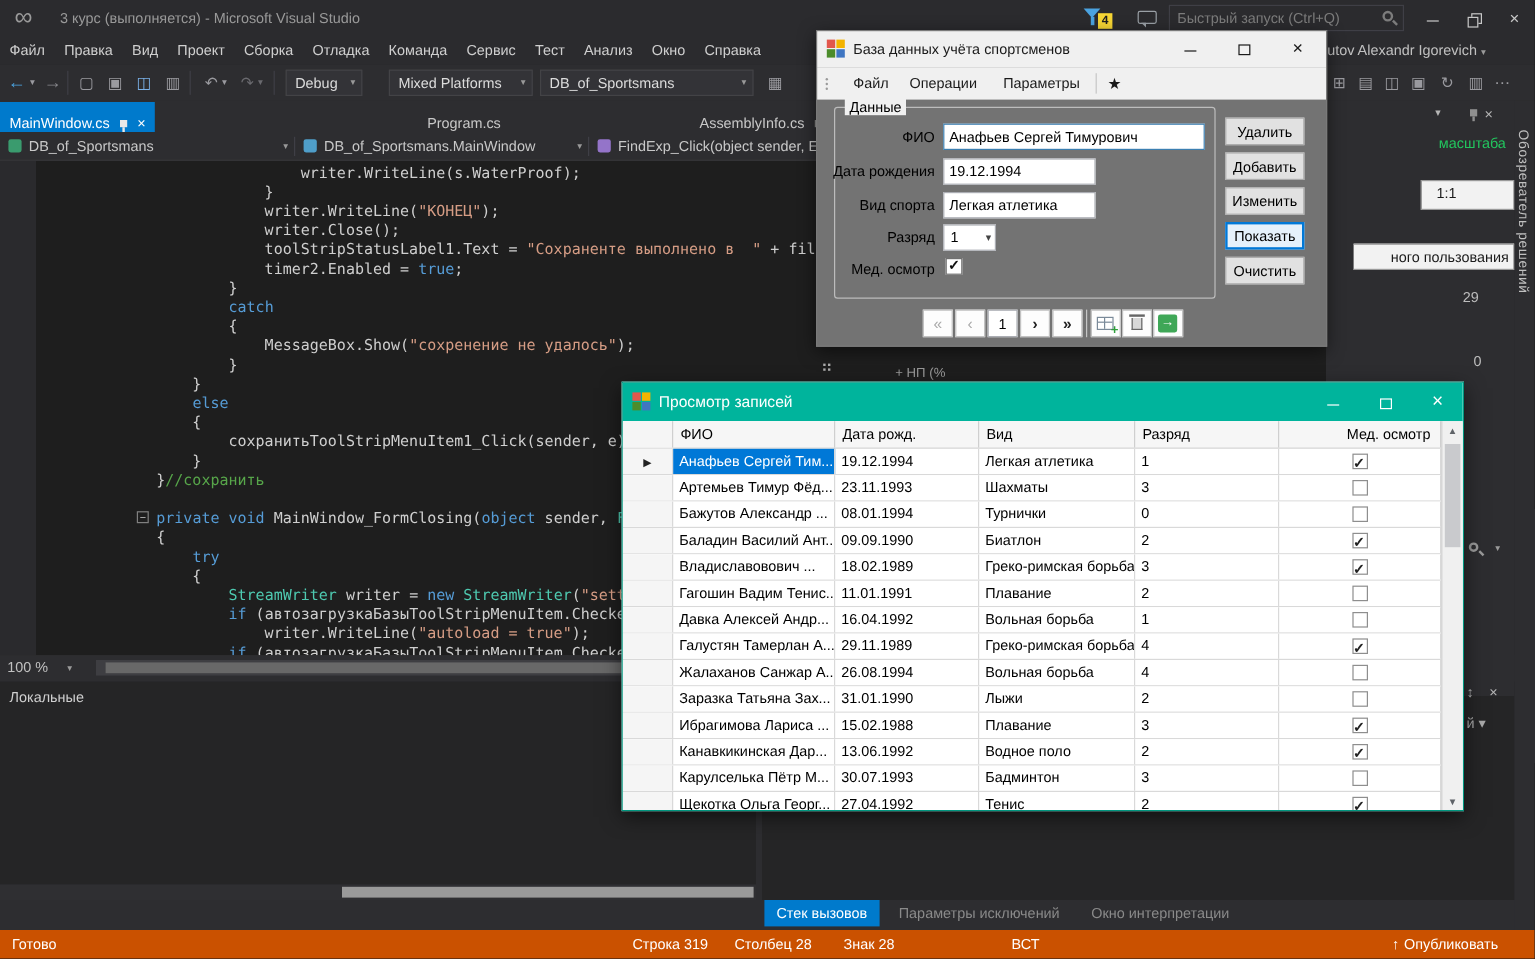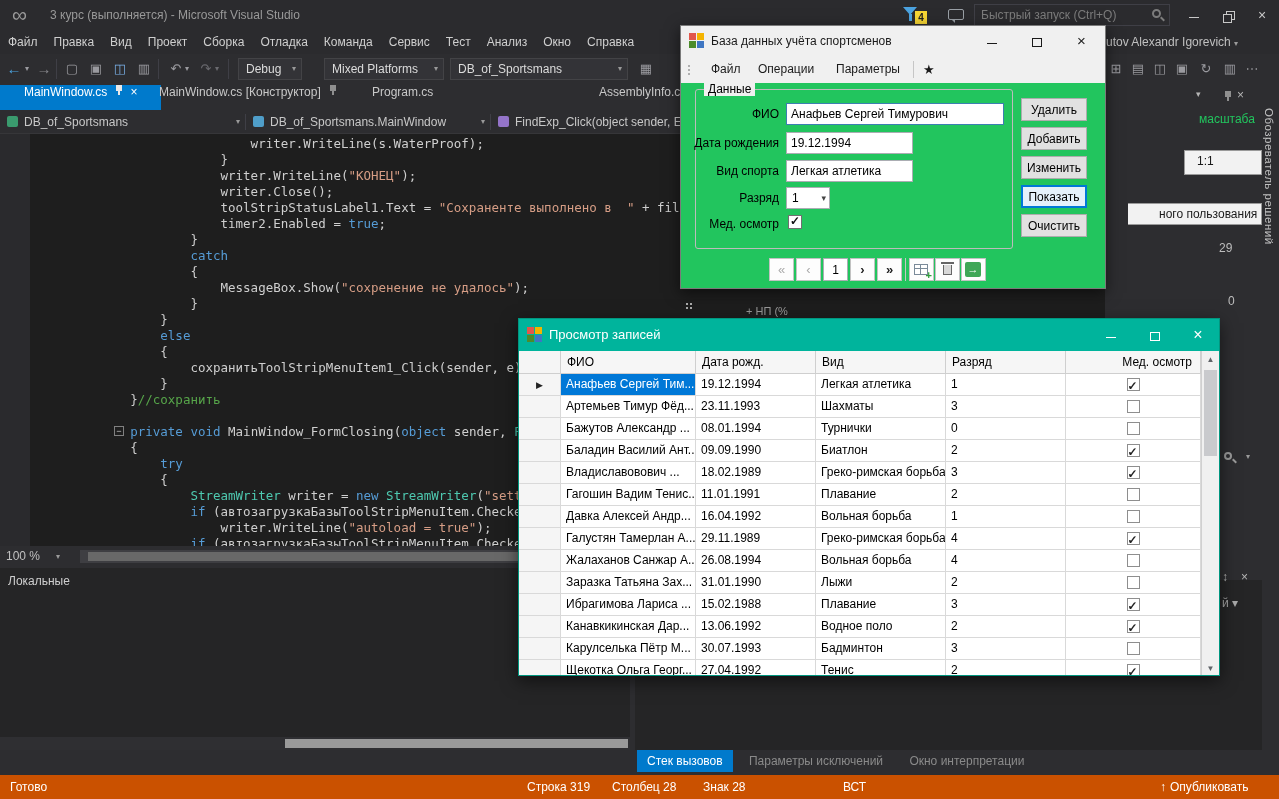--- a/index.html
+++ b/index.html
@@ -34,21 +34,21 @@
 
 
 .vs-toolbar{position:absolute;left:0;top:54px;width:1279px;height:30px;background:#2d2d30;z-index:3}
 .tb-ic{position:absolute;top:4px;width:20px;height:22px;text-align:center;line-height:22px;color:#9a9a9f;font-size:13px}
 .tb-sep{position:absolute;top:5px;width:1px;height:20px;background:#3f3f46}
 .tb-combo{position:absolute;top:4px;height:22px;background:#333337;border:1px solid #434346;color:#dcdcdc;line-height:20px;padding-left:7px;font-size:12px}
 .tb-combo .ddv{position:absolute;right:5px;top:0;color:#999;font-size:8px;line-height:20px}
 
 
 .vs-tabs{position:absolute;left:0;top:85px;width:1262px;height:25px;z-index:3}
-.doc-tab{position:absolute;top:0;height:25px;display:flex;align-items:flex-start;padding:0 24px;color:#c8c8c8;font-size:12px}
+.doc-tab{position:absolute;top:0;height:25px;display:flex;align-items:flex-end;padding:0 8px;color:#c8c8c8;font-size:12px}
 .doc-tab.active{background:#007acc;color:#fff}
 .tab-pin{display:inline-block;width:8px;height:10px;position:relative;margin-left:8px}
 .tab-pin:before{content:"";position:absolute;left:1px;top:0;width:6px;height:6px;background:#e8e8e8}
 .tab-pin:after{content:"";position:absolute;left:3px;top:6px;width:2px;height:4px;background:#e8e8e8}
 .tab-pin.gray:before,.tab-pin.gray:after{background:#8f8f8f}
 .tab-x{margin-left:7px;font-size:12px;color:#fff}
 
 
 .vs-navbar{position:absolute;left:0;top:110px;width:1262px;height:24px;background:#2d2d30;border-bottom:1px solid #363639;z-index:1}
 .nav-dd{position:absolute;top:2px;height:20px;line-height:20px;color:#c8c8c8;font-size:12px;padding-left:20px}
@@ -109,21 +109,21 @@
 
 
 .app-ic{position:absolute;width:15px;height:15px}
 .app-ic i{position:absolute;width:7px;height:7px}
 .app-ic .q1{left:0;top:0;background:#e2574c}
 .app-ic .q2{right:0;top:0;background:#f4b400}
 .app-ic .q3{left:0;bottom:0;background:#4c8c2b}
 .app-ic .q4{right:0;bottom:0;background:#3f76c2}
 
 
-.form1{position:absolute;left:680px;top:25px;width:426px;height:264px;background:#22c55e;border:1px solid #7a7a7a;box-shadow:0 4px 14px rgba(0,0,0,.55);z-index:10;color:#000}
+.form1{position:absolute;left:680px;top:25px;width:426px;height:264px;background:#737373;border:1px solid #7a7a7a;box-shadow:0 4px 14px rgba(0,0,0,.55);z-index:10;color:#000}
 .f1-titlebar{position:absolute;left:0;top:0;width:424px;height:30px;background:#f0f0f0}
 .f1-title-text{position:absolute;left:30px;top:0;line-height:30px;font-size:12px;color:#1a1a1a}
 .f1-cap{position:absolute;top:1px;width:45px;height:28px;text-align:center;line-height:28px;color:#1a1a1a;font-size:15px}
 .glyph-min-d{display:inline-block;width:10px;height:3px;border-bottom:1px solid #1a1a1a;vertical-align:middle}
 .glyph-max-d{display:inline-block;width:10px;height:9px;border:1px solid #1a1a1a;vertical-align:middle}
 .f1-menubar{position:absolute;left:0;top:30px;width:424px;height:27px;background:#f0f0f0}
 .f1-grip{position:absolute;left:7px;top:9px;width:2px;height:2px;background:#9a9a9a;border-radius:50%;box-shadow:0 4px 0 #9a9a9a,0 8px 0 #9a9a9a}
 .f1-menu{position:absolute;top:0;line-height:27px;font-size:12px;color:#1a1a1a}
 .f1-msep{position:absolute;left:232px;top:5px;width:1px;height:17px;background:#c6c6c6}
 .f1-star{position:absolute;left:242px;top:0;line-height:27px;font-size:13px;color:#1a1a1a}
@@ -227,24 +227,20 @@
     <span class="tb-ic" style="left:1220px">▥</span>
     <span class="tb-ic" style="left:1242px">⋯</span>
   </div>
 
   <div class="vs-tabs">
     <div class="doc-tab active" style="left:0">
       <span>MainWindow.cs</span>
       <span class="tab-pin"></span>
       <span class="tab-x">×</span>
     </div>
-    <div class="doc-tab" style="left:135px">
-      <span>MainWindow.cs [Конструктор]</span>
-      <span class="tab-pin gray"></span>
-    </div>
     <div class="doc-tab" style="left:348px">
       <span>Program.cs</span>
     </div>
     <div class="doc-tab" style="left:575px">
       <span>AssemblyInfo.cs</span>
       <span class="tab-pin gray"></span>
     </div>
   </div>
 
   <div class="vs-navbar">

